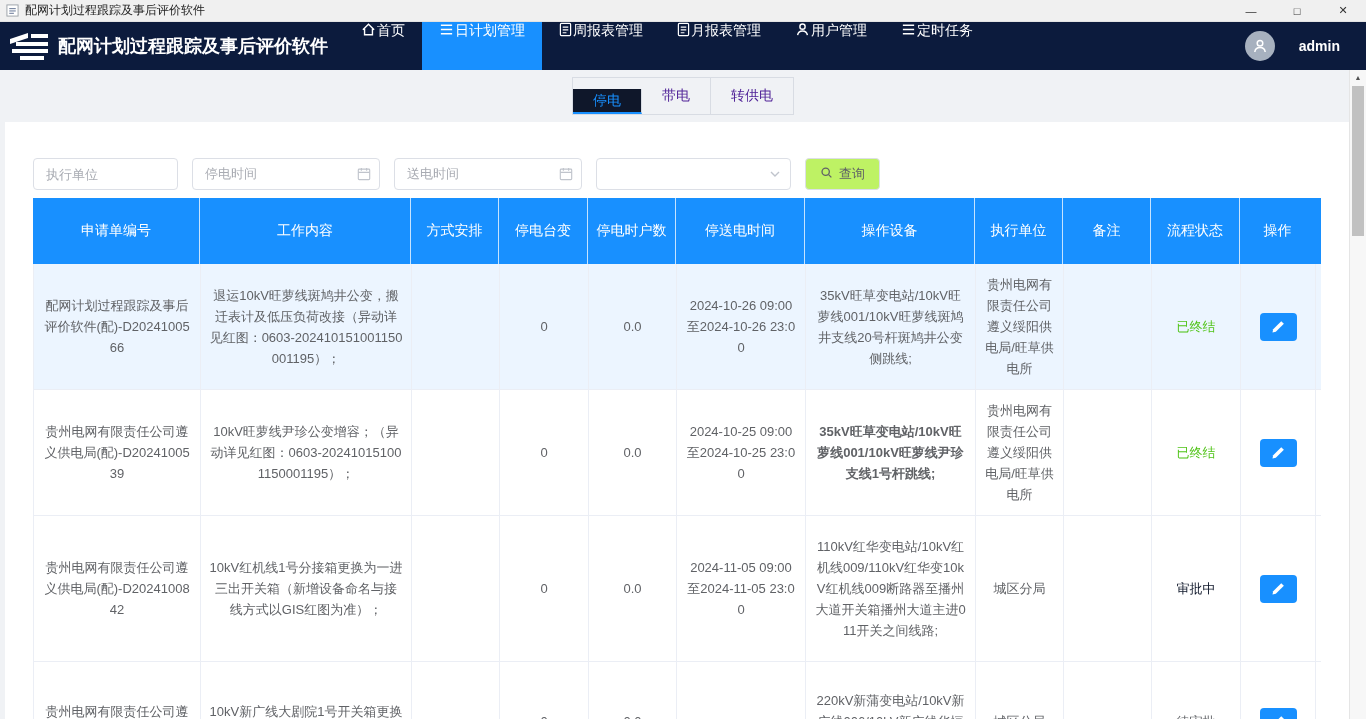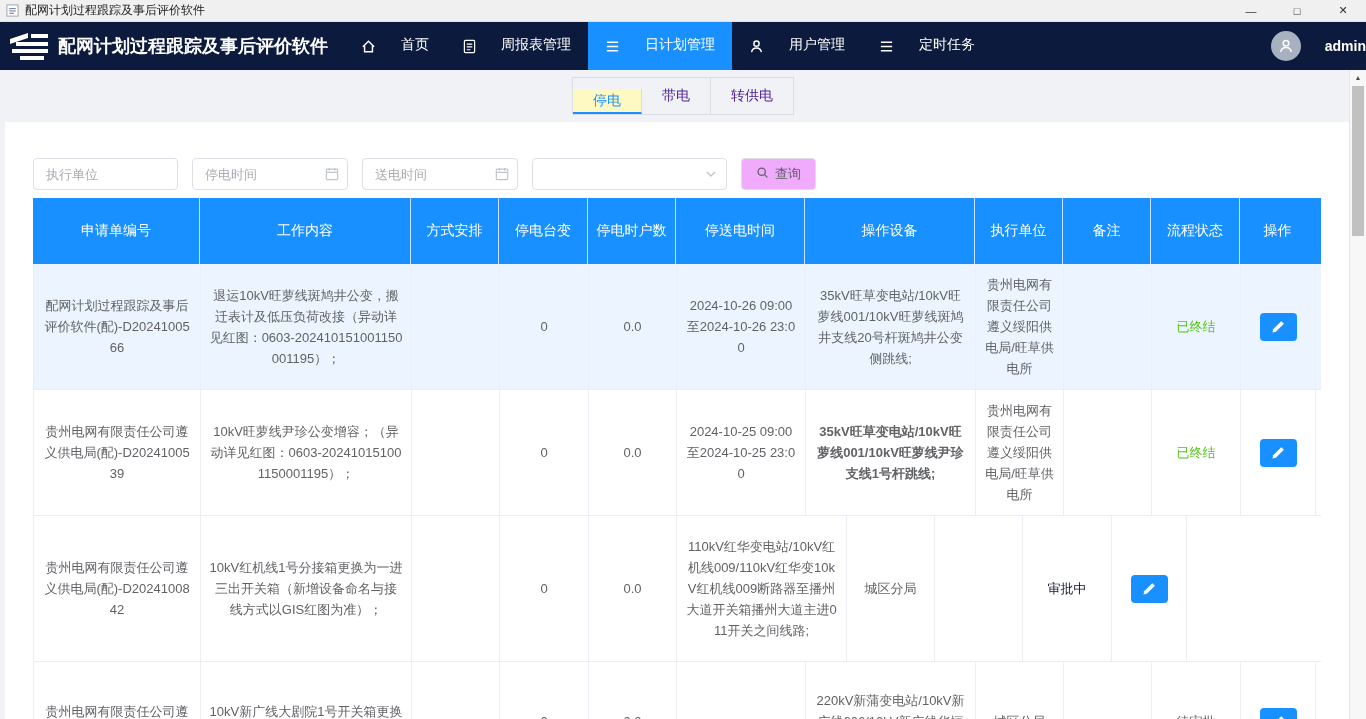--- a/index.html
+++ b/index.html
@@ -12,49 +12,49 @@
   .win-icon { display:flex; margin:0 6px; }
   .win-controls { position:absolute; right:0; top:0; height:22px; display:flex; }
   .win-btn { width:46px; height:21px; display:flex; align-items:center; justify-content:center;
              font-size:11px; color:#333; cursor:default; }
 
   
   .header { height:48px; background:#0c1b3d; display:flex; align-items:center; color:#fff; }
   .logo { margin-left:10px; display:flex; align-items:center; }
   .app-title { font-size:18px; font-weight:bold; margin-left:8px; white-space:nowrap; }
   .nav { display:flex; height:48px; margin-left:16px; }
-  .nav-item { display:flex; align-items:flex-end; gap:25px; padding:16px 17px; font-size:14px;
+  .nav-item { display:flex; align-items:flex-start; gap:1px; padding:0 17px; font-size:14px;
               cursor:pointer; white-space:nowrap; }
   .nav-item.active { background:#1890ff; }
   .nav-icon { display:flex; }
-  .user { margin-left:auto; display:flex; align-items:center; gap:24px;
+  .user { margin-left:auto; margin-right:26px; display:flex; align-items:center; gap:24px;
           font-size:14px; font-weight:bold; cursor:pointer; }
   .avatar { width:30px; height:30px; border-radius:50%; background:#a7b1bf;
             display:flex; align-items:center; justify-content:center; }
 
   
   .tabbar { height:52px; background:#f0f2f5; display:flex; justify-content:center; align-items:center; }
   .tabs { display:flex; height:38px; border:1px solid #d8dce3; background:#f0f2f5; }
   .tab { padding:0 20px; display:flex; align-items:center; font-size:14px; color:#4c1d95;
          border-right:1px solid #d8dce3; cursor:pointer; }
   .tab:last-child { border-right:none; }
-  .tab.active { background:#fef9c3; color:#1890ff; border-bottom:2px solid #1890ff;margin-top:11px; }
+  .tab.active { background:#0f172a; color:#1890ff; border-bottom:2px solid #1890ff;margin-top:11px; }
 
   
   .card { position:absolute; left:5px; right:17px; top:122px; bottom:0; background:#fff; }
 
   .filters { display:flex; align-items:center; gap:14px; padding:36px 0 0 28px; }
   .inp { width:145px; height:32px; border:1px solid #dcdfe6; border-radius:4px;
          font-size:13px; color:#606266; padding:0 12px; outline:none; background:#fff; }
   .date-wrap { position:relative; }
-  .date-wrap .inp { width:156px; padding-right:44px; }
+  .date-wrap .inp { width:188px; padding-right:44px;font-family:Liberation Mono, monospace; }
   .field-icon { position:absolute; right:9px; top:9px; display:flex; pointer-events:none; }
   .select { width:195px; height:32px; border:1px solid #dcdfe6; border-radius:4px;
             background:#fff; position:relative; cursor:pointer; }
-  .search-btn { height:32px; padding:0 14px; background:#f0abfc; border:1px solid #dcdfe6;
+  .search-btn { height:32px; padding:0 14px; background:#bef264; border:1px solid #dcdfe6;
                 border-radius:4px; font-size:13px; color:#606266; display:flex;
                 align-items:center; gap:6px; cursor:pointer; }
   ::placeholder { color:#a8abb2; }
 
   
   .table { margin:6px 28px 0 28px; font-size:13px; }
   .thead { display:flex; background:#1890ff; color:#fff; margin-top:8px; }
   .th { display:flex; align-items:center; justify-content:center; min-height:66px;
         font-size:14px; padding:4px; text-align:center;
         border-right:1px solid rgba(255,255,255,0.75); }
@@ -106,36 +106,45 @@
   <span class="app-title">配网计划过程跟踪及事后评价软件</span>
   <nav class="nav" id="nav">
       <div class="nav-item">
         <span class="nav-icon">
           <svg width="15" height="15" viewBox="0 0 16 16" fill="none" stroke="#fff" stroke-width="1.5">
             <path d="M2 8.2L8 2.4l6 5.8M3.8 7.2v6.4h8.4V7.2"></path>
           </svg>
         </span>
         <span>首页</span>
       </div>
+      <div class="nav-item active">
+        <span class="nav-icon">
+          <svg width="15" height="15" viewBox="0 0 16 16" fill="none" stroke="#fff" stroke-width="1.6">
+            <path d="M2 3.5h12M2 8h12M2 12.5h12"></path>
+          </svg>
+        </span>
+        <span>日计划管理</span>
+      </div>
       <div class="nav-item">
         <span class="nav-icon">
           <svg width="13" height="15" viewBox="0 0 14 16" fill="none" stroke="#fff" stroke-width="1.3">
             <rect x="1.5" y="1.5" width="11" height="13" rx="1"></rect>
             <path d="M4 5.5h6M4 8.5h6M4 11.5h4"></path>
           </svg>
         </span>
         <span>周报表管理</span>
       </div>
-      <div class="nav-item active">
-        <span class="nav-icon">
-          <svg width="15" height="15" viewBox="0 0 16 16" fill="none" stroke="#fff" stroke-width="1.6">
-            <path d="M2 3.5h12M2 8h12M2 12.5h12"></path>
-          </svg>
-        </span>
-        <span>日计划管理</span>
+      <div class="nav-item">
+        <span class="nav-icon">
+          <svg width="13" height="15" viewBox="0 0 14 16" fill="none" stroke="#fff" stroke-width="1.3">
+            <rect x="1.5" y="1.5" width="11" height="13" rx="1"></rect>
+            <path d="M4 5.5h6M4 8.5h6M4 11.5h4"></path>
+          </svg>
+        </span>
+        <span>月报表管理</span>
       </div>
       <div class="nav-item">
         <span class="nav-icon">
           <svg width="15" height="15" viewBox="0 0 16 16" fill="none" stroke="#fff" stroke-width="1.5">
             <circle cx="8" cy="5" r="2.8"></circle>
             <path d="M2.8 14c.4-2.9 2.6-4.4 5.2-4.4s4.8 1.5 5.2 4.4"></path>
           </svg>
         </span>
         <span>用户管理</span>
       </div>
@@ -259,20 +268,21 @@
               </svg>
             </button>
           </div>
         </div>
         <div class="tr" style="min-height: 146px;">
           <div class="td" style="width: 167px;">贵州电网有限责任公司遵义供电局(配)-D2024100842</div>
           <div class="td" style="width: 211px;">10kV红机线1号分接箱更换为一进三出开关箱（新增设备命名与接线方式以GIS红图为准）；</div>
           <div class="td" style="width: 88px;"></div>
           <div class="td" style="width: 89px;">0</div>
           <div class="td" style="width: 88px;">0.0</div>
+          <div class="td" style="width: 129px;">2024-11-05 09:00 至2024-11-05 23:00</div>
           <div class="td" style="width: 170px;">110kV红华变电站/10kV红机线009/110kV红华变10kV红机线009断路器至播州大道开关箱播州大道主进011开关之间线路;</div>
           <div class="td" style="width: 88px;">城区分局</div>
           <div class="td" style="width: 88px;"></div>
           <div class="td" style="width: 89px; color: #0f172a;">审批中</div>
           <div class="td" style="width: 75px;">
             <button class="edit-btn">
               <svg width="14" height="14" viewBox="0 0 16 16" fill="#fff">
                 <path d="M11.7 1.3l3 3L5.5 13.5l-3.8.8.8-3.8z"></path>
               </svg>
             </button>

